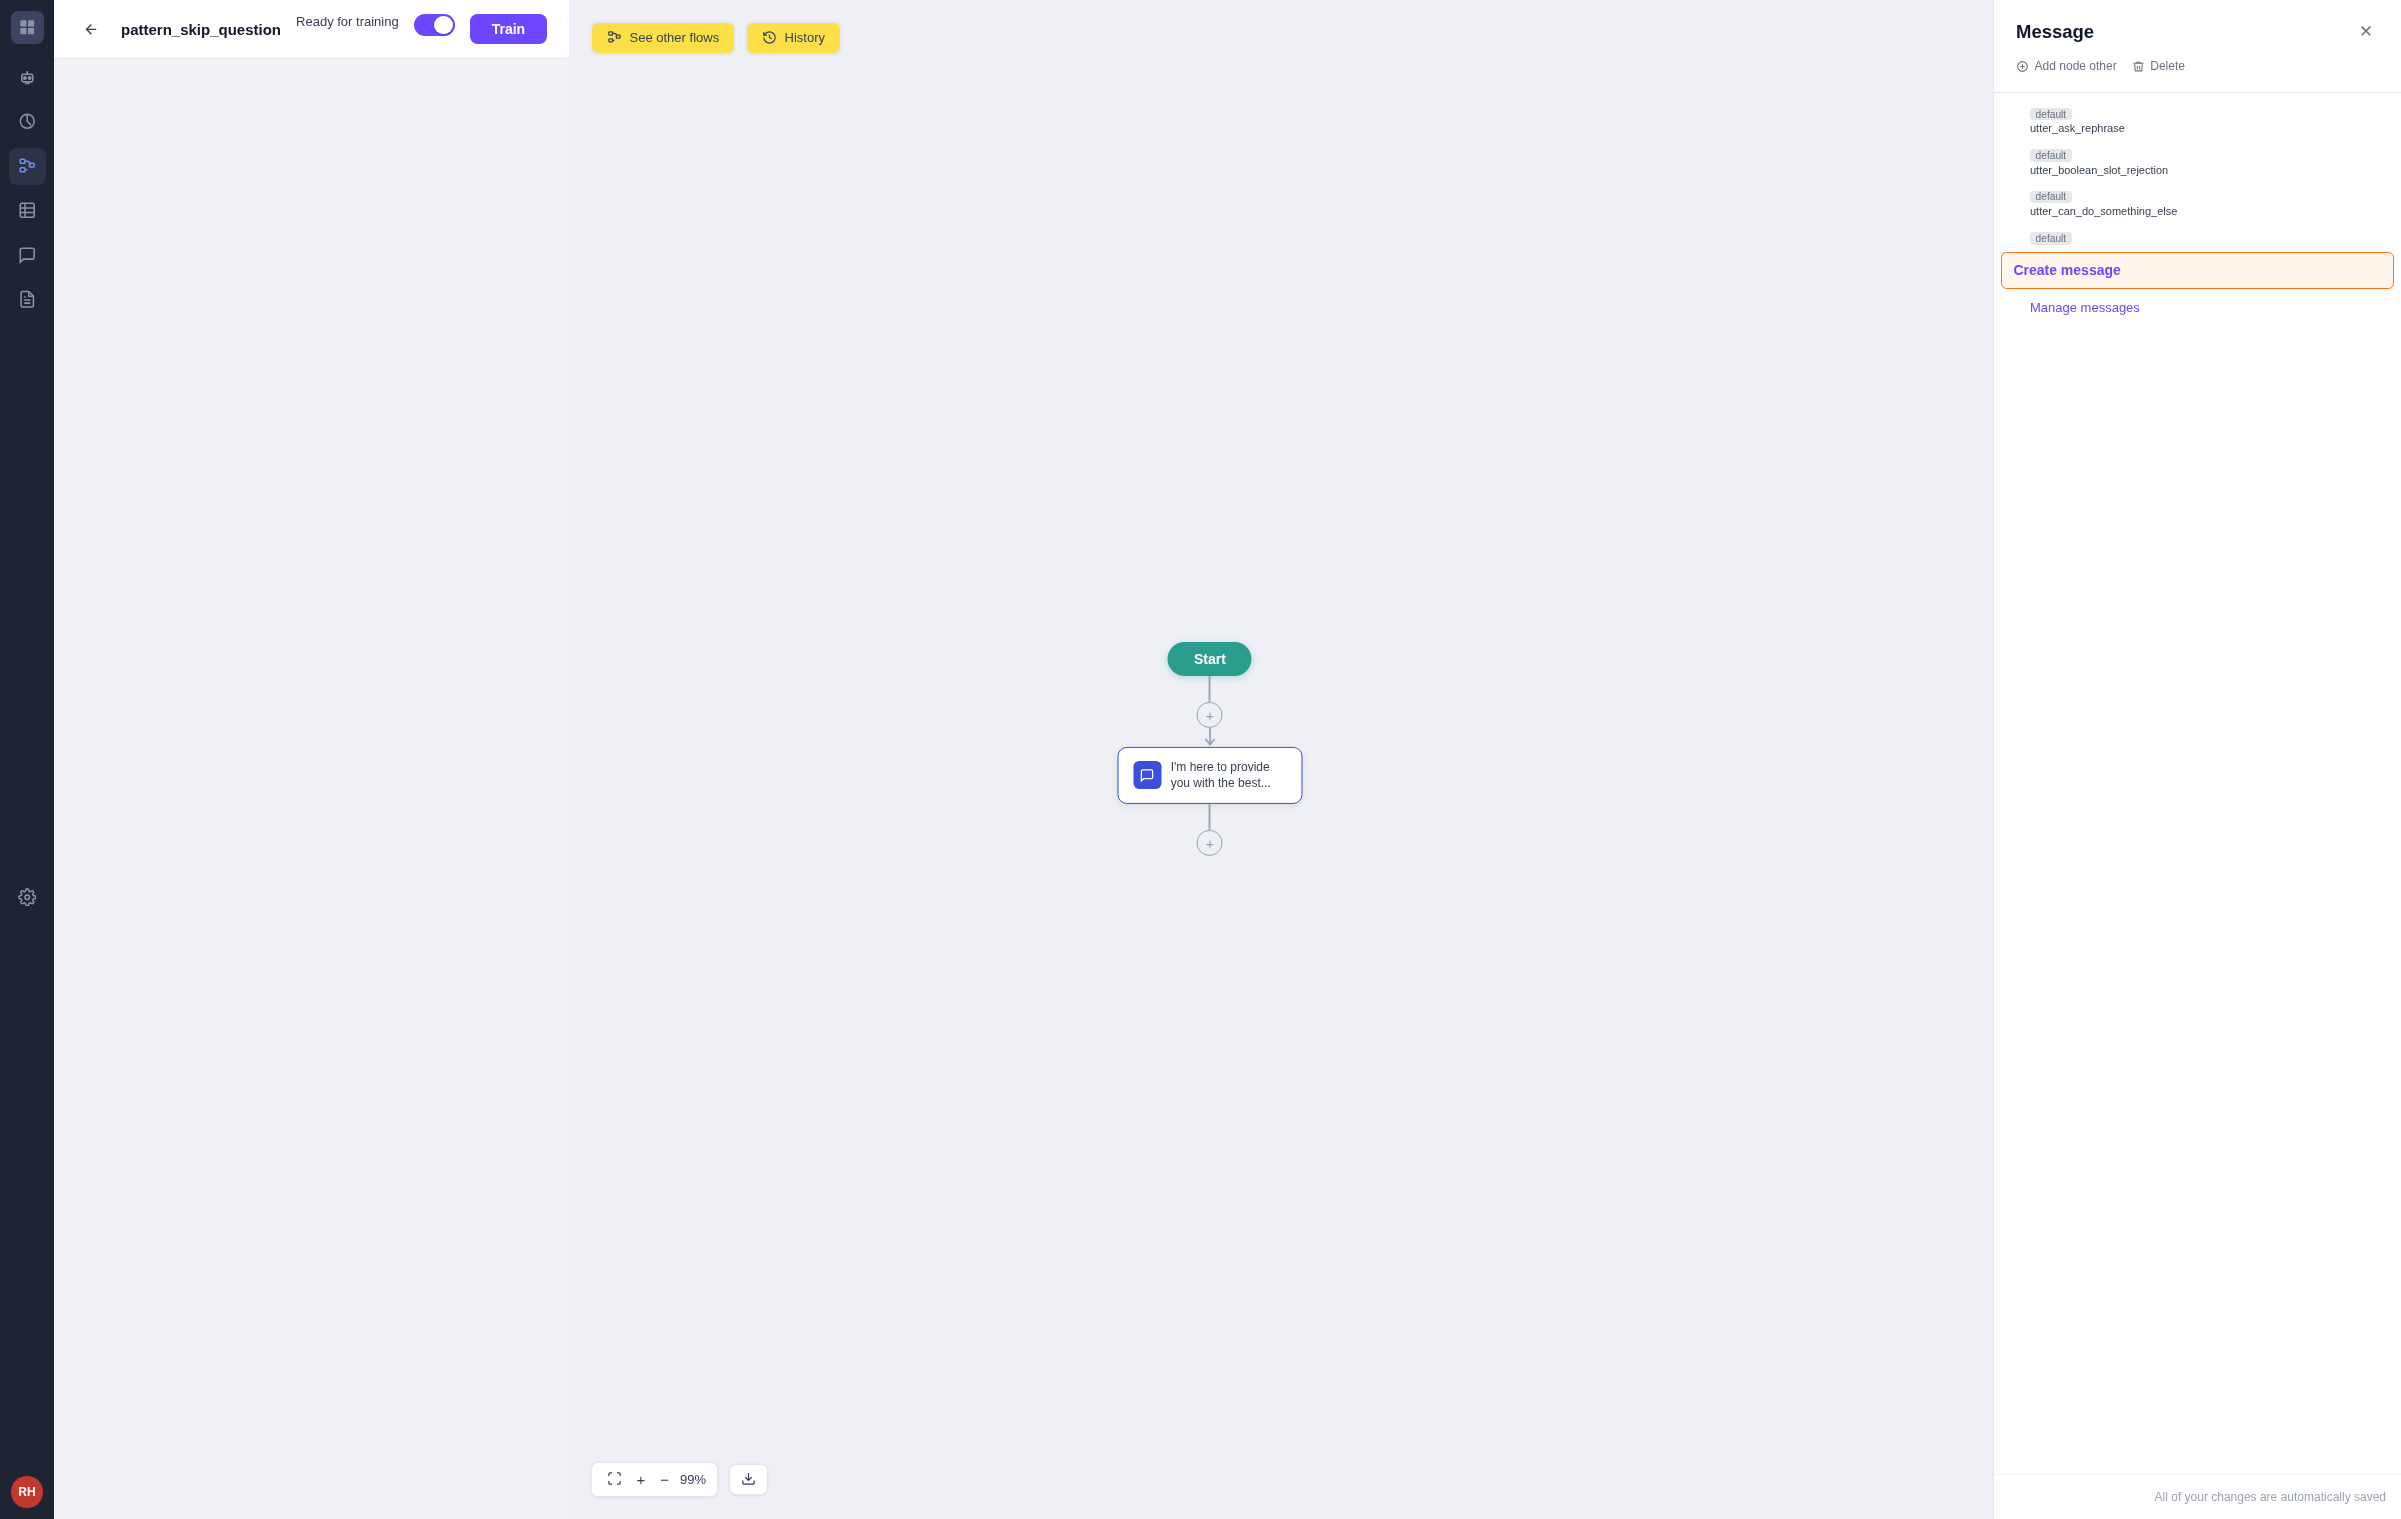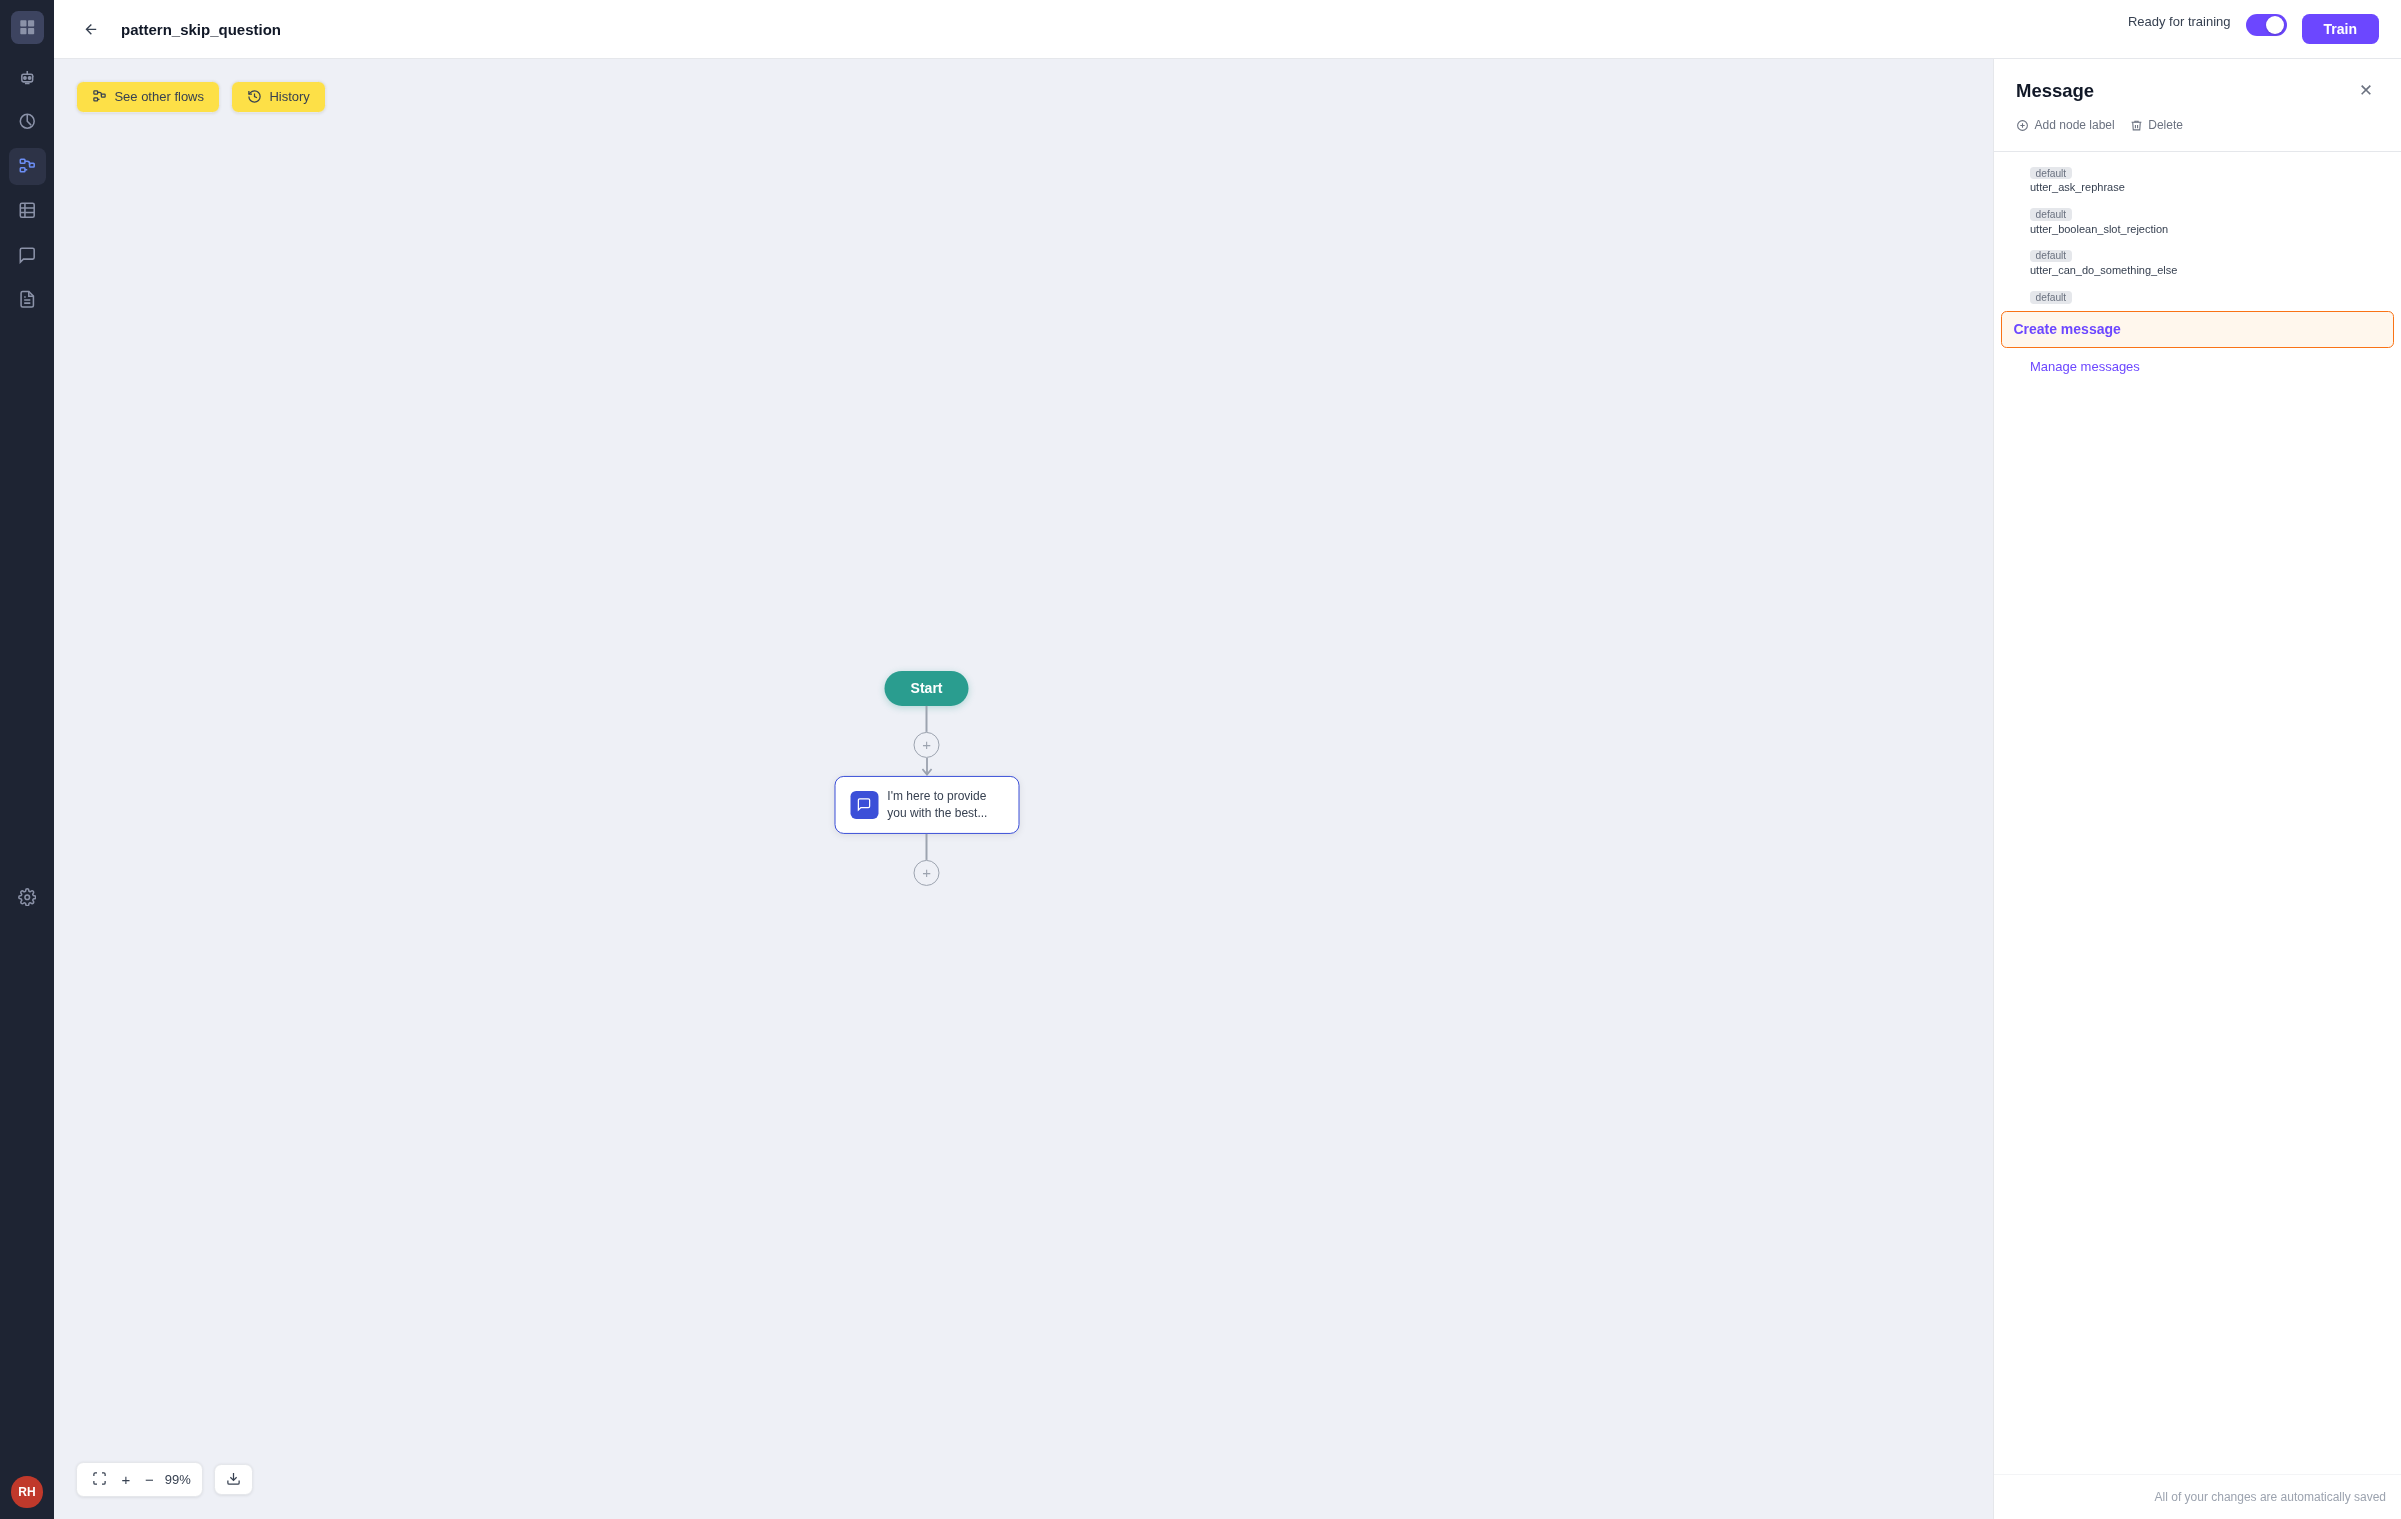--- a/index.html
+++ b/index.html
@@ -41,21 +41,21 @@
       background: #c0392b;
       display: flex; align-items: center; justify-content: center;
       color: white; font-size: 12px; font-weight: 600;
       cursor: pointer;
     }
 
     
     .main-container {
       flex: 1;
       display: flex;
-      flex-direction: column;
+      flex-direction: row;
       overflow: hidden;
     }
 
     
     .topbar {
       height: 59px;
       background: white;
       border-bottom: 0.9px solid #e5e7eb;
       display: flex;
       align-items: center;
@@ -563,21 +563,21 @@
         <div class="panel-title-row">
           <span class="panel-title">Message</span>
           <button class="panel-close">✕</button>
         </div>
         <div class="panel-actions">
           <button class="panel-action-btn">
             <svg width="13" height="13" viewBox="0 0 24 24" fill="none" stroke="currentColor" stroke-width="2">
               <circle cx="12" cy="12" r="9"></circle>
               <path d="M12 8v8M8 12h8"></path>
             </svg>
-            <span>Add node label</span>
+            <span>Add node other</span>
           </button>
           <button class="panel-action-btn">
             <svg width="13" height="13" viewBox="0 0 24 24" fill="none" stroke="currentColor" stroke-width="2">
               <polyline points="3 6 5 6 21 6"></polyline>
               <path d="M19 6l-1 14H6L5 6M10 11v6M14 11v6"></path>
               <path d="M9 6V4h6v2"></path>
             </svg>
             <span>Delete</span>
           </button>
         </div>

